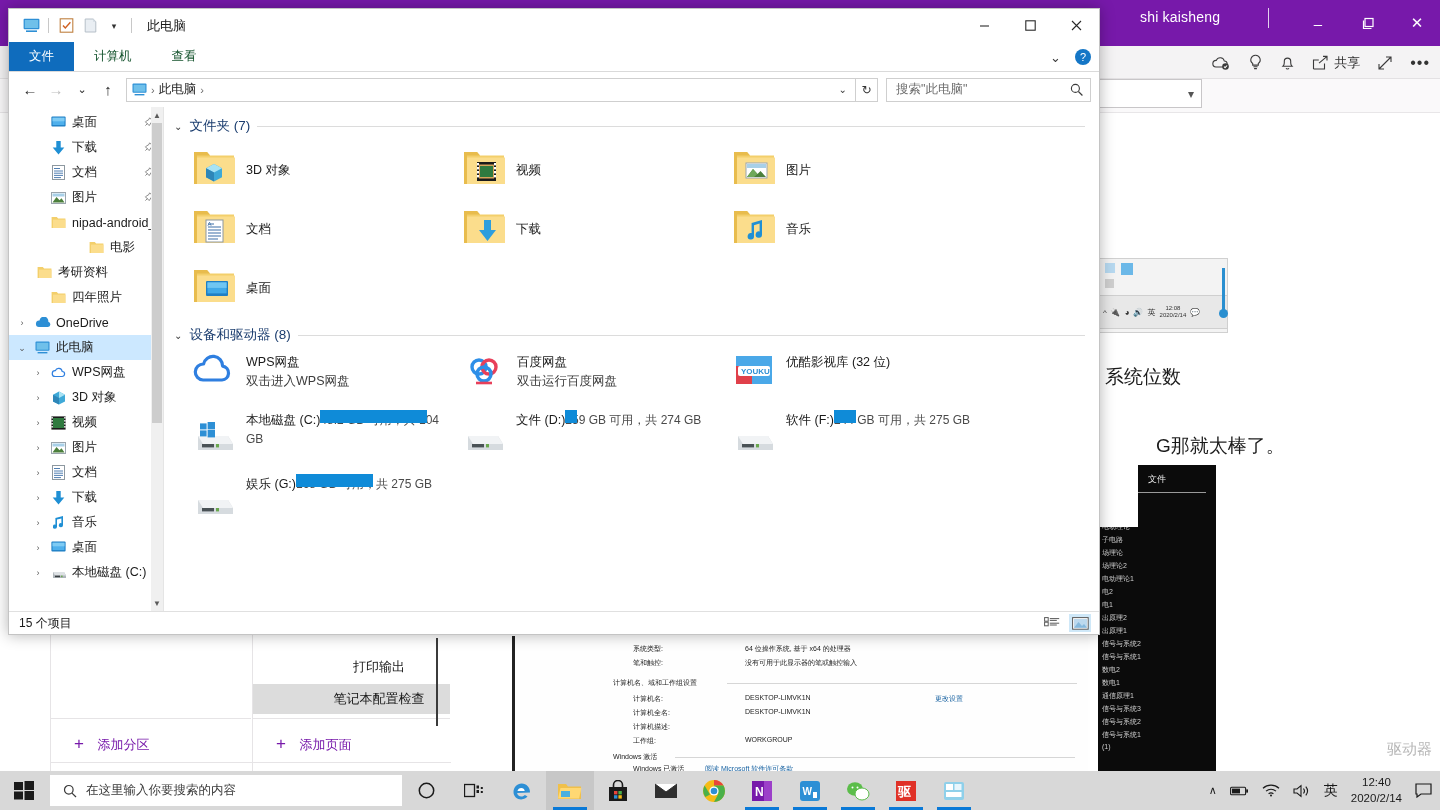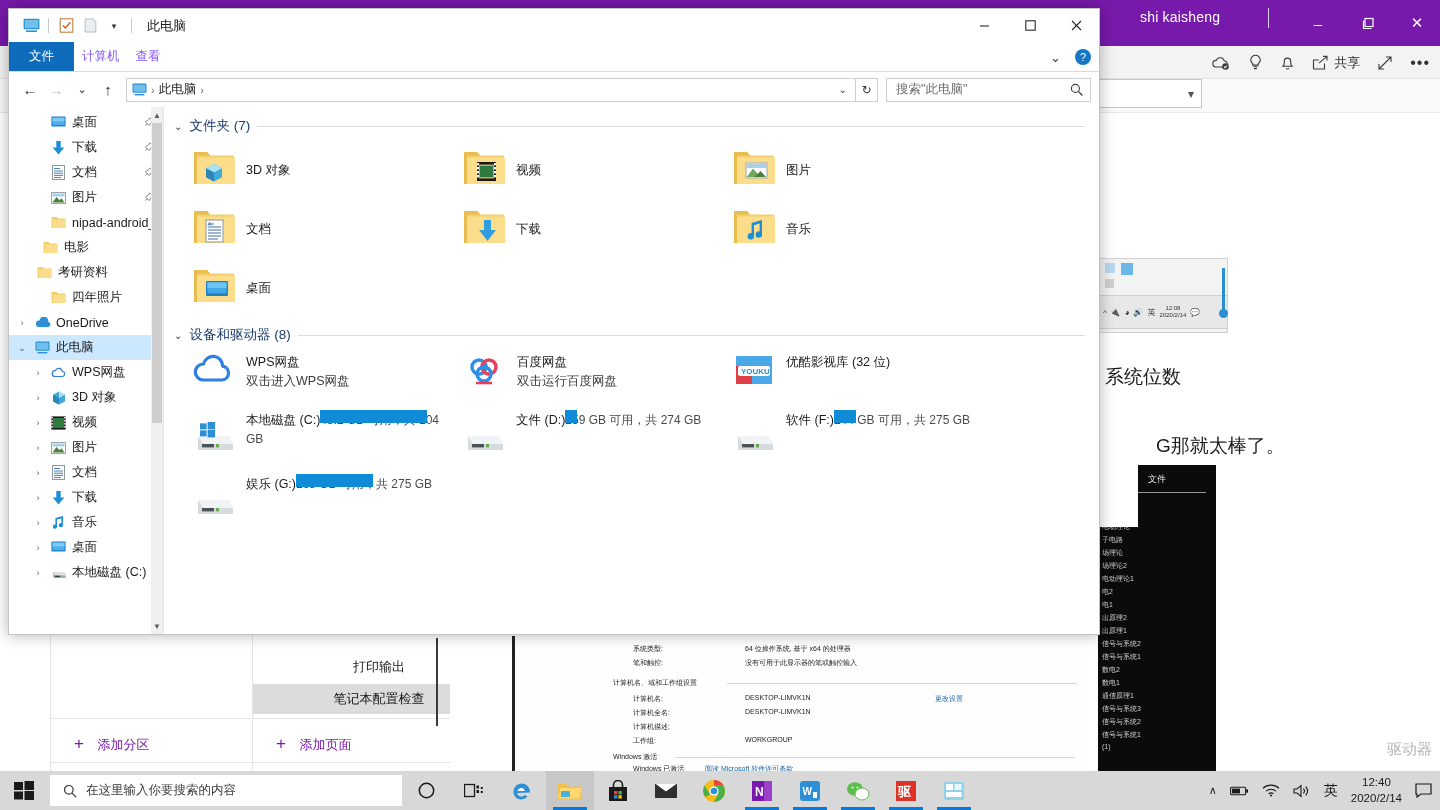--- a/index.html
+++ b/index.html
@@ -156,21 +156,21 @@
   .ex-winbtn {
     width: 46px; height: 33px; display: flex; align-items: center; justify-content: center;
     font-size: 13px; color: #2a2a2a;
   }
 
   .ex-ribbon {
     height: 30px; flex: 0 0 30px; background: #ffffff;
     border-bottom: 1px solid #dadada; display: flex; align-items: stretch; position: relative;
   }
   .tab {
-    display: flex; align-items: center; padding: 0 8px; font-size: 12.5px; color: #8b5cf6;
+    display: flex; align-items: center; padding: 0 20px; font-size: 12.5px; color: #14532d;
   }
   .tab.file { background: #0f6cbd; color: #ffffff; padding: 0 20px; }
   .ribbon-right {
     position: absolute; right: 8px; top: 0; height: 30px;
     display: flex; align-items: center; gap: 14px;
   }
   .help-dot {
     width: 16px; height: 16px; border-radius: 50%; background: #1476c6;
     color: #fff; font-size: 11px; display: flex; align-items: center; justify-content: center;
   }
@@ -752,21 +752,21 @@
             <div class="nav-item" style="padding-left: 22px;">
               <span class="chev"></span>
               <span class="nav-ico">
                 <svg width="15" height="13" viewBox="0 0 15 13">
                   <path d="M0.6 1h5.2l1.3 1.6h7.3V12H0.6z" fill="#f3cf6b"></path>
                   <path d="M2 3.6h12.4V12H2z" fill="#fbdd8c"></path>
                 </svg>
               </span>
               <span style="overflow: hidden; white-space: nowrap;">nipad-android_</span>
             </div>
-            <div class="nav-item" style="padding-left: 14px;">
+            <div class="nav-item" style="padding-left: 36px; justify-content: center;">
               <span class="chev"></span>
               <span class="nav-ico">
                 <svg width="15" height="13" viewBox="0 0 15 13">
                   <path d="M0.6 1h5.2l1.3 1.6h7.3V12H0.6z" fill="#f3cf6b"></path>
                   <path d="M2 3.6h12.4V12H2z" fill="#fbdd8c"></path>
                 </svg>
               </span>
               <span style="overflow: hidden; white-space: nowrap;">电影</span>
             </div>
             <div class="nav-item" style="padding-left: 8px;">
@@ -1122,15 +1122,34 @@
                   <rect x="24" y="28" width="3" height="3.4" fill="#6aa84f"></rect>
                 </svg>
               </span>
               <span class="drive-meta"><span class="drive-name">娱乐 (G:)</span><span class="drive-bar"><span class="fill" style="width: 77.22px;"></span></span><span class="drive-free">168 GB 可用，共 275 GB</span></span>
             </div>
           </div>
 
       </div>
     </div>
 
+    <div class="ex-status">
+      <span>15 个项目</span>
+      <span class="view-btns">
+        <span class="view-btn">
+          <svg width="16" height="13" viewBox="0 0 16 13">
+              <rect x="0.6" y="0.6" width="3.6" height="3.6" fill="none" stroke="#5a5a5a" stroke-width="1"></rect>
+              <rect x="0.6" y="5.2" width="3.6" height="3.6" fill="none" stroke="#5a5a5a" stroke-width="1"></rect>
+              <path d="M5.8 1.6h9.4M5.8 3.4h7M5.8 6.2h9.4M5.8 8h7" stroke="#5a5a5a" stroke-width="1"></path>
+            </svg>
+        </span>
+        <span class="view-btn" style="background:#cfe8f8;">
+          <svg width="17" height="13" viewBox="0 0 17 13">
+              <rect x="0.6" y="0.6" width="15.6" height="11.6" fill="#ffffff" stroke="#5a5a5a" stroke-width="1"></rect>
+              <rect x="2" y="2" width="13" height="8.8" fill="#bcd9ee"></rect>
+              <path d="M2 10.8 6.5 5l3.5 4 2-2 3 3.8z" fill="#86b9dd"></path>
+            </svg>
+        </span>
+      </span>
+    </div>
   </div>
 
 </div>
 
 </body></html>

